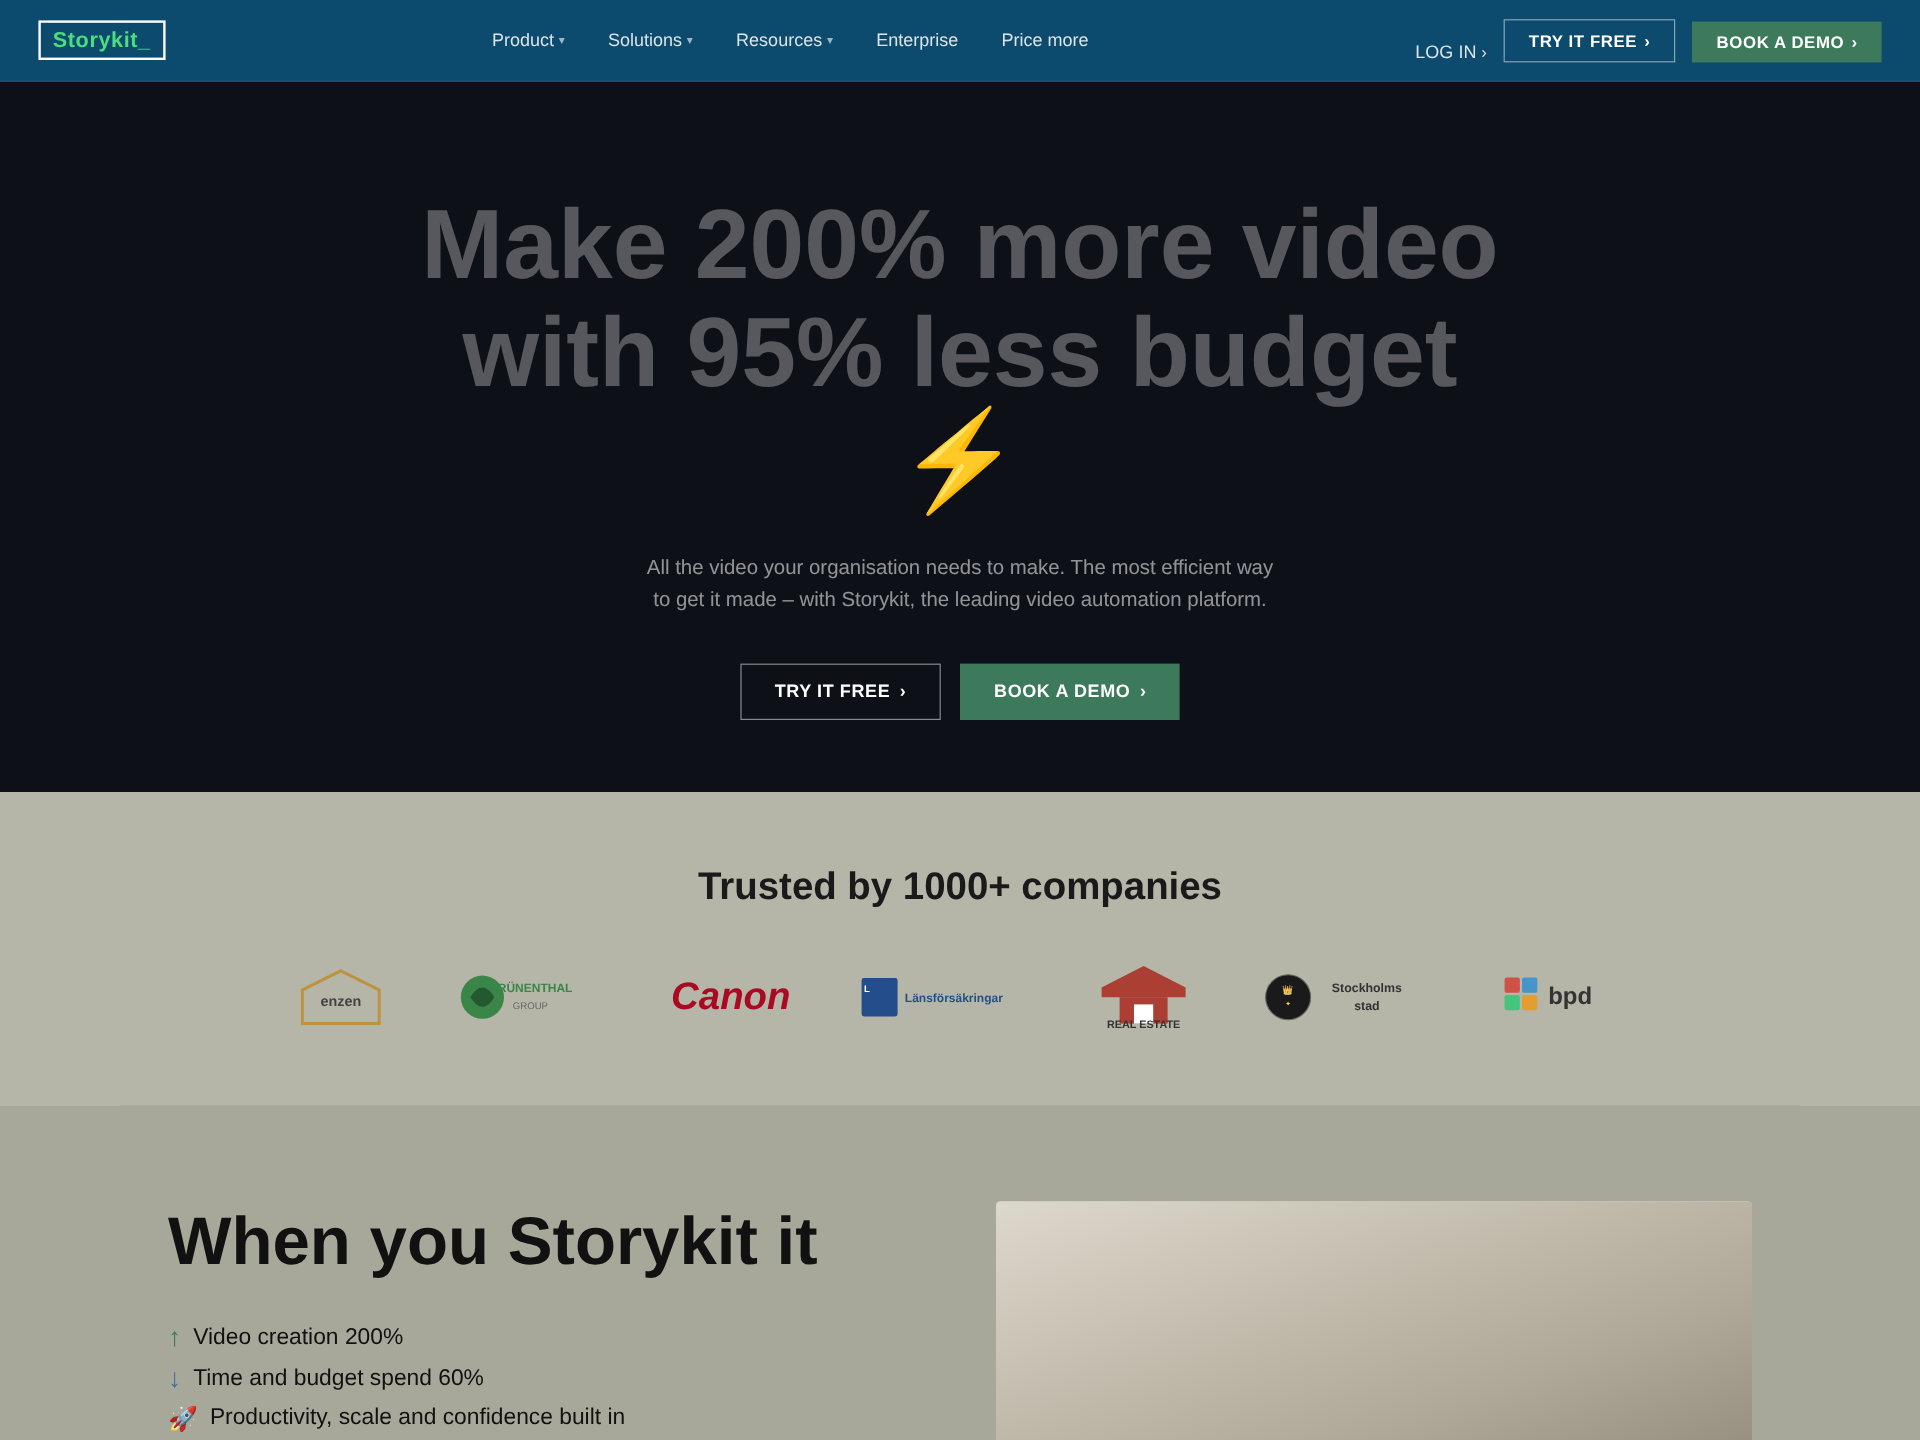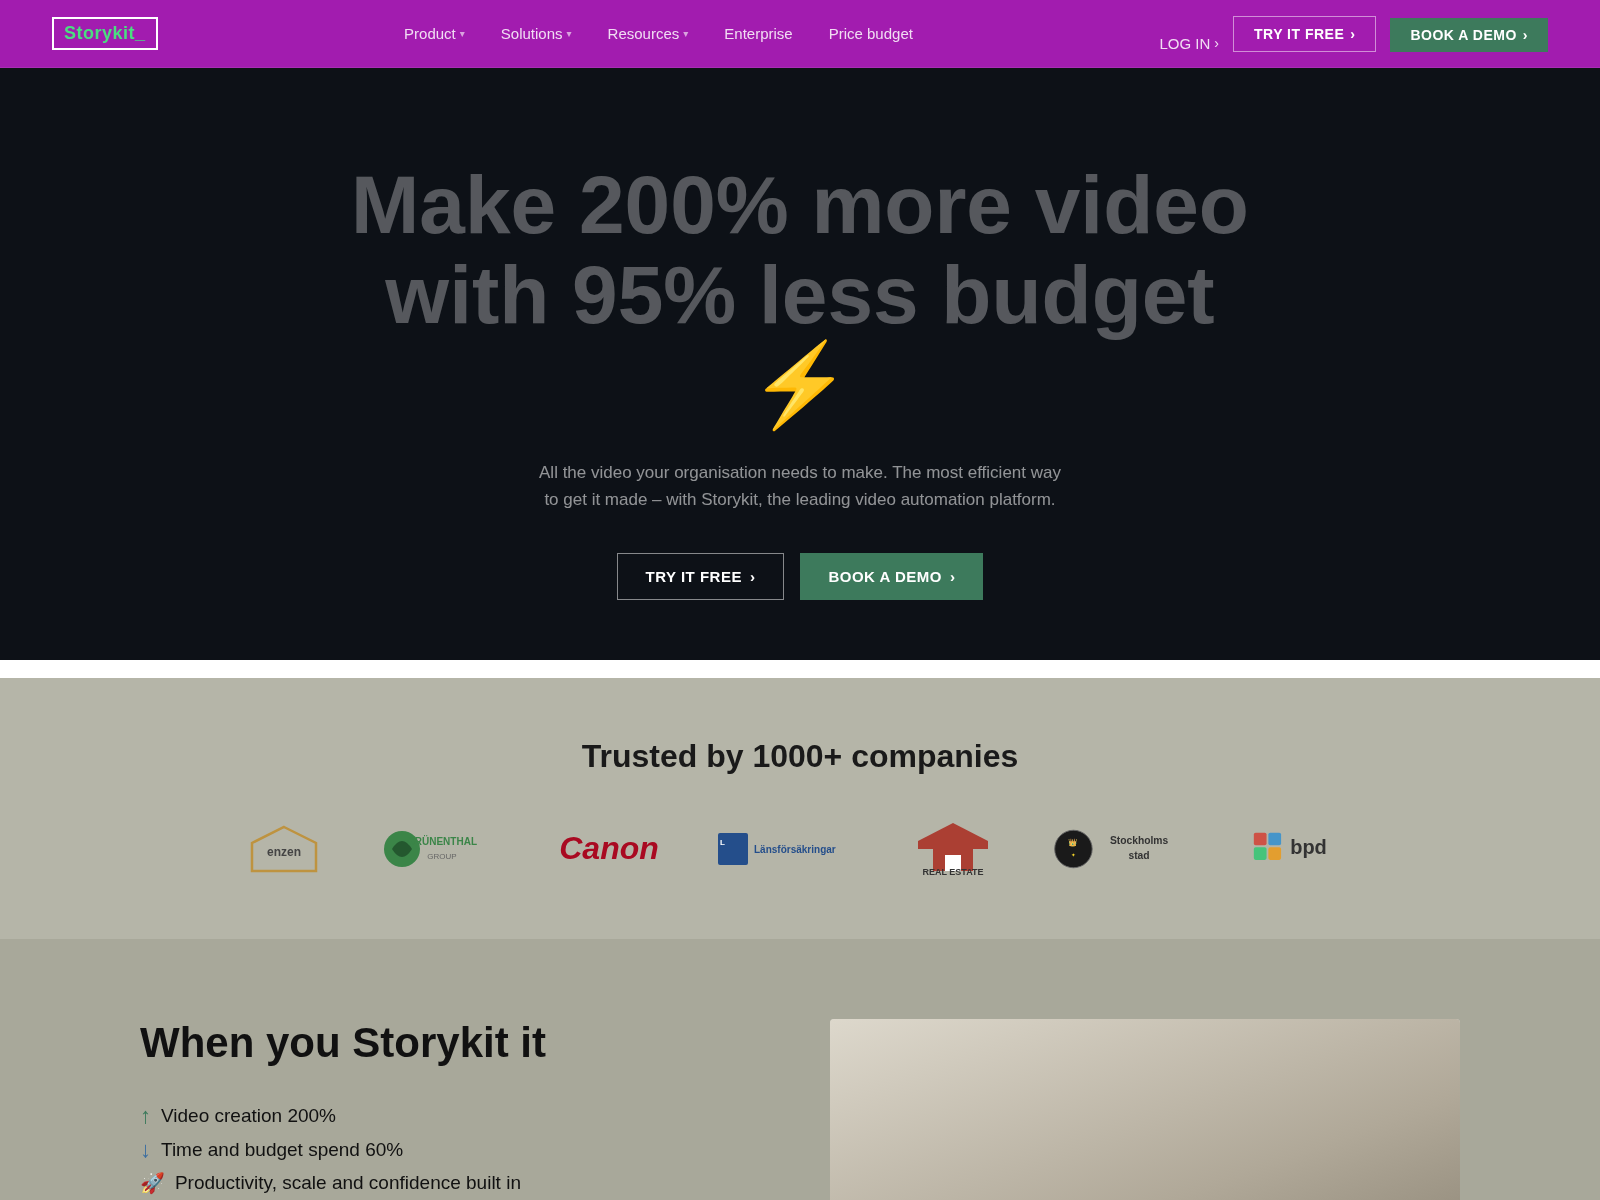--- a/index.html
+++ b/index.html
@@ -2,22 +2,22 @@
 <html><head>
   <meta charset="utf-8">
   <style>
     * { margin: 0; padding: 0; box-sizing: border-box; }
     body { font-family: -apple-system, BlinkMacSystemFont, 'Segoe UI', Arial, sans-serif; background: #fff; overflow-x: hidden; }
 
     
     nav {
       position: fixed; top: 0; left: 0; right: 0; z-index: 100;
       display: flex; align-items: center; justify-content: space-between;
-      padding: 0 52px; height: 68px;
-      background: #a21caf;
+      padding: 0 32px; height: 68px;
+      background: #0c4a6e;
       border-bottom: 1px solid rgba(255,255,255,0.08);
     }
     .nav-logo {
       display: flex; align-items: center;
       border: 2px solid #fff; padding: 4px 10px;
       color: #fff; font-size: 18px; font-weight: 600; letter-spacing: 0.5px;
       cursor: pointer;
     }
     .nav-logo span { color: #4ade80; }
     .nav-links {
@@ -77,21 +77,21 @@
     .btn-hero-demo {
       background: #3d7a5c; border: none; color: #fff;
       padding: 14px 28px; font-size: 15px; font-weight: 600;
       cursor: pointer; display: flex; align-items: center; gap: 8px;
       letter-spacing: 0.5px;
     }
 
     
     .trusted {
       background: #b5b5a8; padding: 60px 40px;
-      display: flex; flex-direction: column; align-items: center; margin-top: 18px;
+      display: flex; flex-direction: column; align-items: center;
     }
     .trusted-title {
       font-size: 32px; font-weight: 700; color: #1a1a1a;
       margin-bottom: 44px;
     }
     .logos-row {
       display: flex; align-items: center; justify-content: center;
       gap: 52px; flex-wrap: wrap; width: 100%;
     }
     .logo-item {
@@ -100,21 +100,21 @@
       text-decoration: underline;
     }
 
     
     .storykit-section {
       background: #a8a89a; padding: 80px 40px;
       display: flex; gap: 60px; align-items: flex-start;
       max-width: 1400px; margin: 0 auto;
     }
     .storykit-left { flex: 1; }
-    .storykit-left h2 { font-size: 42px; font-weight: 800; color: #111; margin-bottom: 36px; }
+    .storykit-left h2 { font-size: 56px; font-weight: 800; color: #111; margin-bottom: 36px; }
     .stats-list { list-style: none; display: flex; flex-direction: column; gap: 8px; }
     .stats-list li { font-size: 19px; color: #111; display: flex; align-items: center; gap: 10px; }
     .stat-arrow-up { color: #3d7a5c; font-size: 22px; }
     .stat-arrow-down { color: #3d6fa0; font-size: 22px; }
     .stat-rocket { color: #3d7a5c; font-size: 20px; }
     .storykit-right { flex: 1; }
     .img-placeholder {
       width: 100%; min-height: 280px; background: linear-gradient(135deg, #c8c8be 0%, #e0ddd5 100%);
       border-radius: 4px; overflow: hidden; position: relative;
     }
@@ -162,21 +162,21 @@
         <span class="chevron">▾</span>
       </a>
     </li>
     <li>
       <a href="#">
         <span>Enterprise</span>
       </a>
     </li>
     <li>
       <a href="#">
-        <span>Price budget</span>
+        <span>Price more</span>
       </a>
     </li>
   </ul>
 
   <div class="nav-right">
     <a href="#" class="nav-login">
       <span>LOG IN</span>
       <span style="font-size:14px;">›</span>
     </a>
     <button class="btn-try-free">

